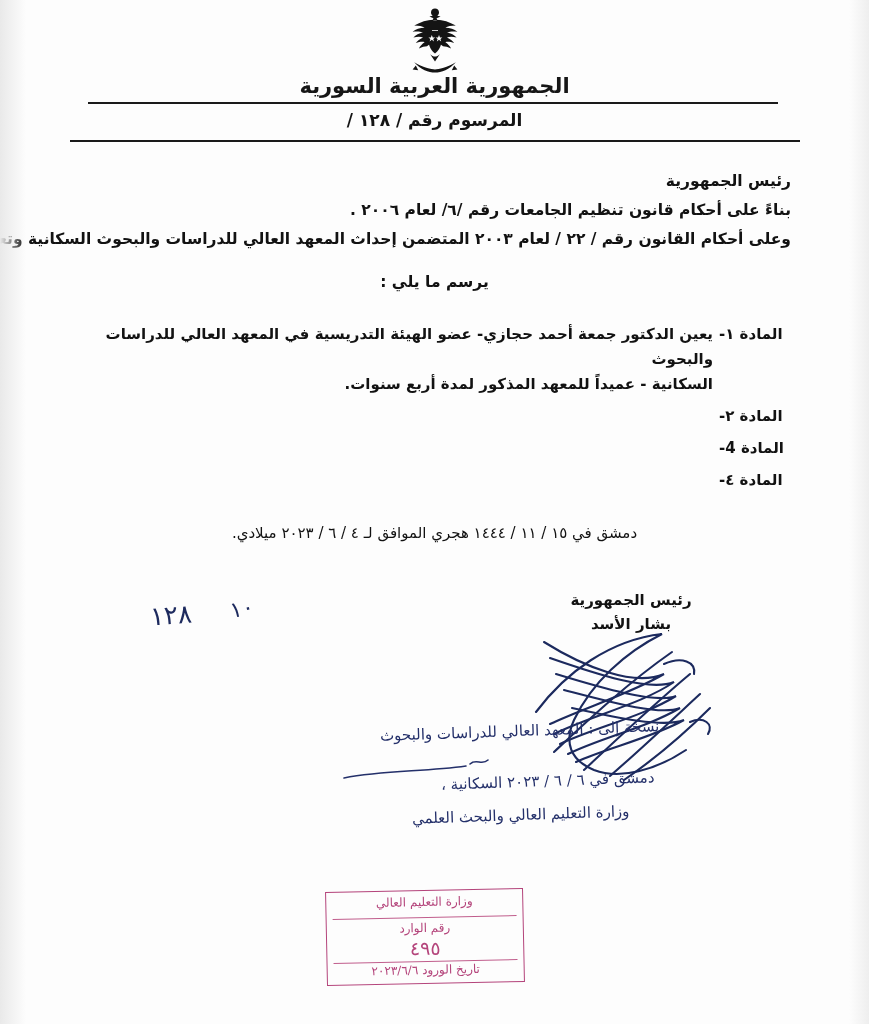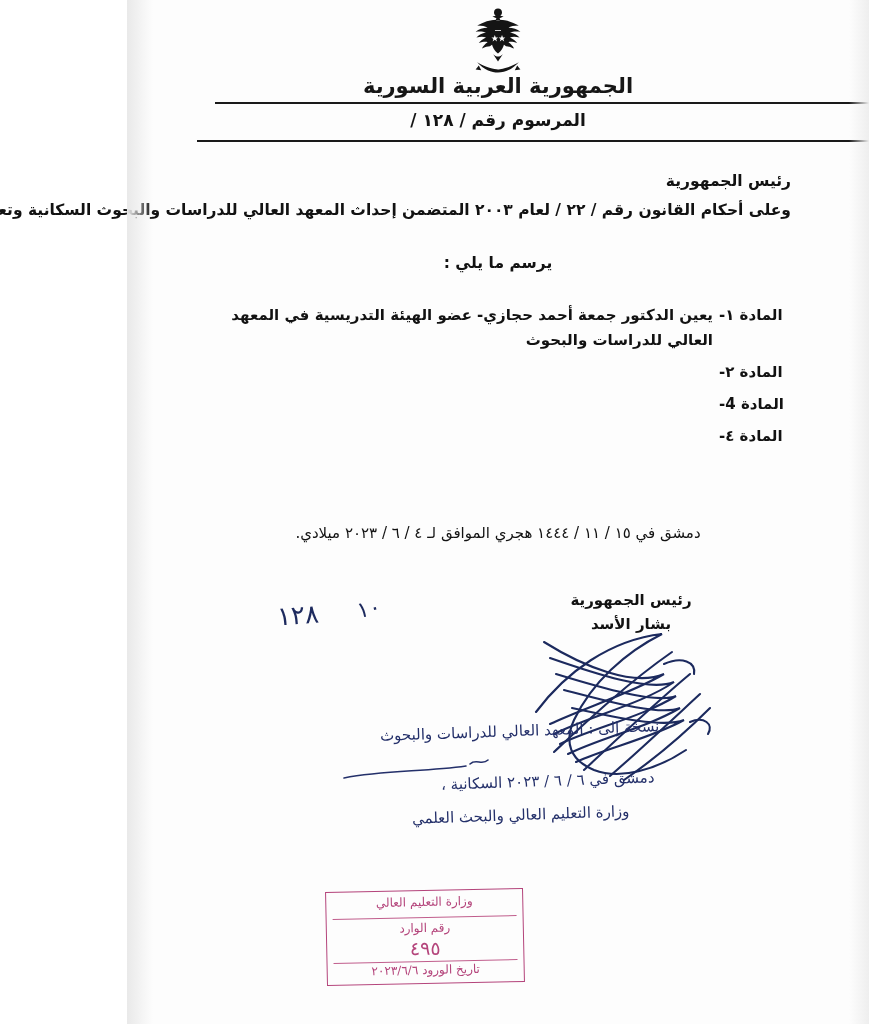--- a/index.html
+++ b/index.html
@@ -11,21 +11,21 @@
     width: 869px;
     height: 1024px;
     position: relative;
     font-family: "DejaVu Sans", "Liberation Sans", sans-serif;
     color: #111;
     overflow: hidden;
   }
 
   .page {
     position: relative;
-    width: 742px;
+    width: 869px;
     height: 1024px;
     background: #fdfdfd;
   }
 
   
   .emblem-wrap {
     position: absolute;
     top: 6px;
     left: 0;
     right: 0;
@@ -81,21 +81,21 @@
     font-size: 15.5px;
     line-height: 27px;
     font-weight: bold;
     color: #121212;
     margin: 0 0 5px 0;
     white-space: nowrap;
   }
   .line.pad-sm { margin-bottom: 2px; }
 
   .yarsum {
-    margin-top: 26px;
+    margin-top: 16px;
     margin-bottom: 26px;
     text-align: center;
     font-size: 15.5px;
     font-weight: bold;
     padding-right: 0;
   }
 
   .articles {
     margin-top: 18px;
   }
@@ -267,29 +267,31 @@
   </div>
 
   <div class="header-title">الجمهورية العربية السورية</div>
 
   <div class="rule rule-top"></div>
   <div class="decree-no">المرسوم رقم / ١٢٨ /</div>
   <div class="rule rule-bottom"></div>
 
   <div class="body-block">
     <p class="line pad-sm">رئيس الجمهورية</p>
+    <p class="line pad-sm">بناءً على أحكام قانون تنظيم الجامعات رقم /٦/ لعام ٢٠٠٦ .</p>
     <p class="line">وعلى أحكام القانون رقم / ٢٢ / لعام ٢٠٠٣ المتضمن إحداث المعهد العالي للدراسات والبحوث السكانية وتعديلاته</p>
 
     <p class="line yarsum">يرسم ما يلي :</p>
 
     <div class="articles">
       <div class="article">
         <div class="art-label">المادة ١-</div>
         <div class="art-text">
           <span>يعين الدكتور جمعة أحمد حجازي-  عضو الهيئة التدريسية في المعهد العالي للدراسات والبحوث</span>
+          <span class="second-row">السكانية  -  عميداً للمعهد المذكور لمدة أربع سنوات.</span>
         </div>
       </div>
       <div class="article">
         <div class="art-label">المادة ٢-</div>
       </div>
       <div class="article">
         <div class="art-label">المادة 4-</div>
       </div>
       <div class="article">
         <div class="art-label">المادة ٤-</div>

